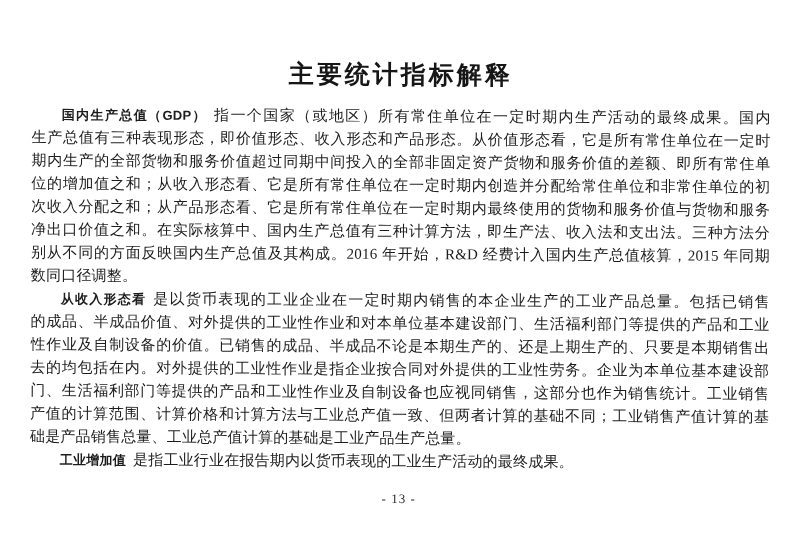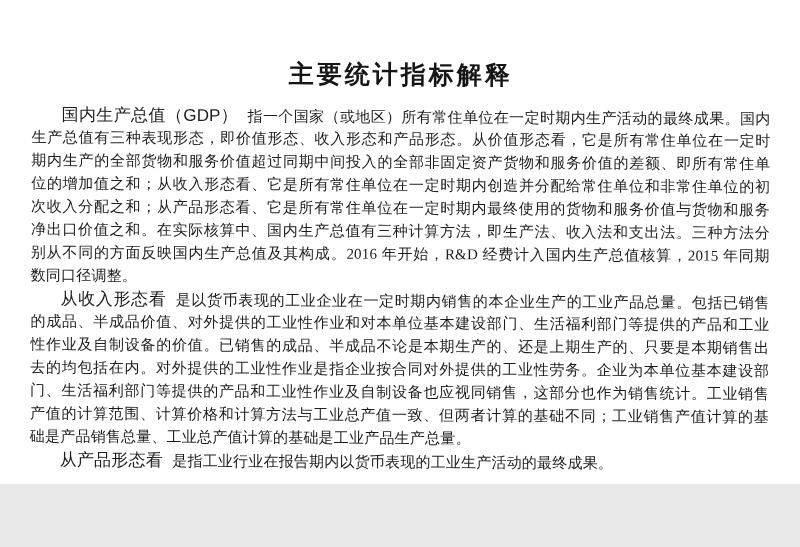--- a/index.html
+++ b/index.html
@@ -1,19 +1,19 @@
 <!DOCTYPE html>
 <html><head>
 <meta charset="utf-8">
 <style>
   html, body { margin: 0; padding: 0; background: #e9e9e9; }
   .page {
     position: relative;
     width: 800px;
-    height: 484px;
+    height: 547px;
     background: #ffffff;
     overflow: hidden;
     font-family: "Liberation Serif", "DejaVu Serif", serif;
     color: #1c1c1c;
   }
   .scan {
     position: absolute;
     inset: 0;
     transform: rotate(0.3deg);
     transform-origin: 50% 45%;
@@ -42,24 +42,24 @@
     line-height: 23px;
     font-size: 15px;
     text-align: justify;
     text-align-last: justify;
     overflow: hidden;
     letter-spacing: 0.2px;
   }
   .line.first { text-indent: 2em; }
   .line.last  { text-align-last: left; }
   .lead {
-    font-weight: 400;
+    font-weight: 700;
     margin-right: 0.55em;
     font-family: "Liberation Sans", "DejaVu Sans", sans-serif;
-    font-size: 17px;
+    font-size: 13px;
   }
   .footer {
     position: absolute;
     top: 491px;
     left: 0;
     width: 100%;
     text-align: center;
     font-size: 13px;
     color: #2a2a2a;
     letter-spacing: 1px;
@@ -90,21 +90,21 @@
         <div class="line first"><b class="lead">从收入形态看</b><span>是以货币表现的工业企业在一定时期内销售的本企业生产的工业产品总量。包括已销售</span></div>
         <div class="line">的成品、半成品价值、对外提供的工业性作业和对本单位基本建设部门、生活福利部门等提供的产品和工业</div>
         <div class="line">性作业及自制设备的价值。已销售的成品、半成品不论是本期生产的、还是上期生产的、只要是本期销售出</div>
         <div class="line">去的均包括在内。对外提供的工业性作业是指企业按合同对外提供的工业性劳务。企业为本单位基本建设部</div>
         <div class="line">门、生活福利部门等提供的产品和工业性作业及自制设备也应视同销售，这部分也作为销售统计。工业销售</div>
         <div class="line">产值的计算范围、计算价格和计算方法与工业总产值一致、但两者计算的基础不同；工业销售产值计算的基</div>
         <div class="line last">础是产品销售总量、工业总产值计算的基础是工业产品生产总量。</div>
       </div>
 
       <div class="para">
-        <div class="line first last"><b class="lead">从产品形态看</b><span>是指工业行业在报告期内以货币表现的工业生产活动的最终成果。</span></div>
+        <div class="line first last"><b class="lead">工业增加值</b><span>是指工业行业在报告期内以货币表现的工业生产活动的最终成果。</span></div>
       </div>
 
     </div>
 
     <div class="footer">- 13 -</div>
 
   </div>
 </div>
 
 </body></html>

